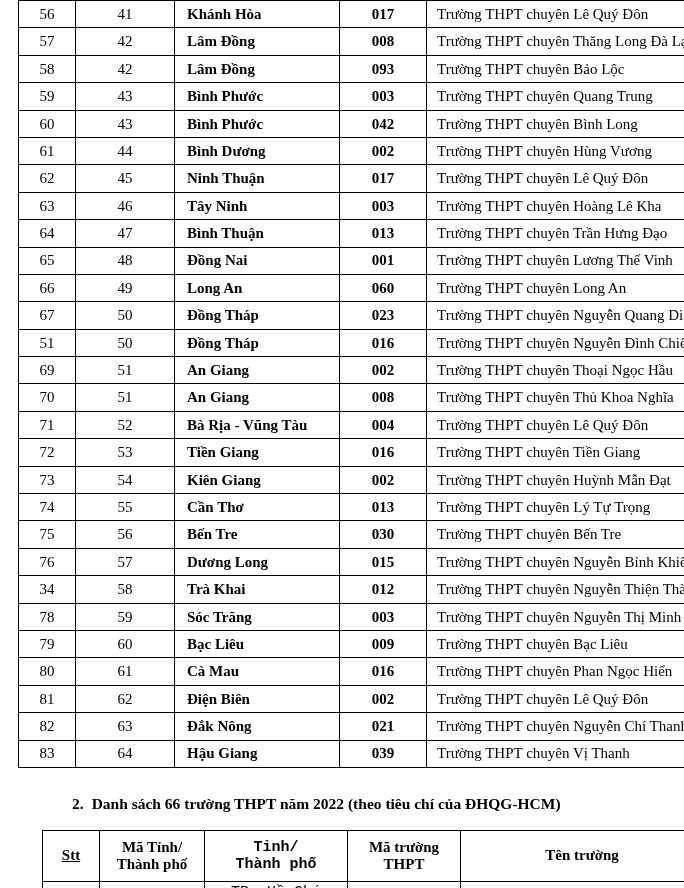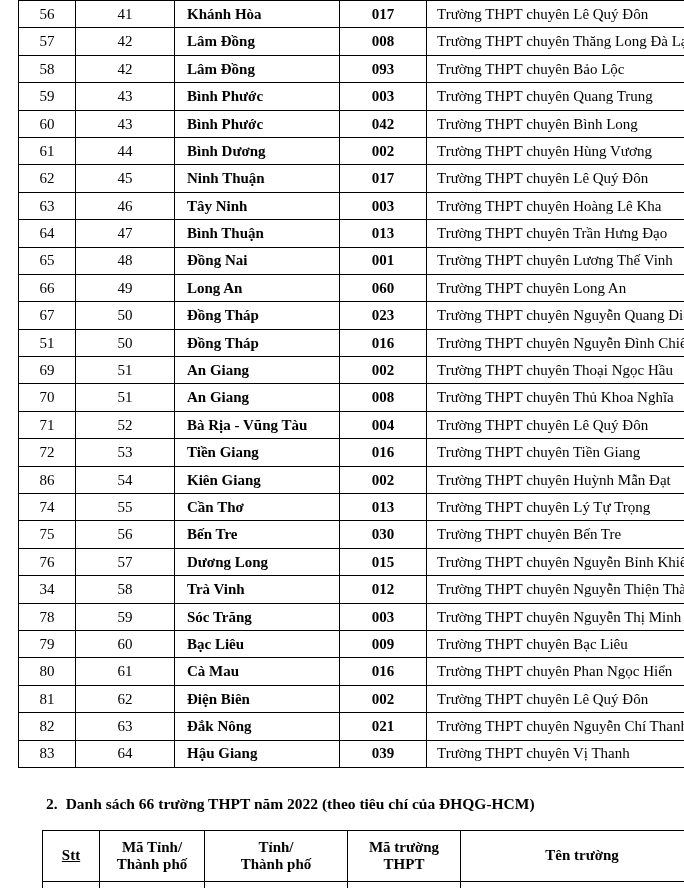--- a/index.html
+++ b/index.html
@@ -42,21 +42,21 @@
   }
   .col-stt   { width: 48px;  text-align: center; }
   .col-code  { width: 90px;  text-align: center; }
   .col-prov  { width: 148px; text-align: left; padding-left: 12px !important; font-weight: bold; }
   .col-scode { width: 78px;  text-align: center; font-weight: bold; }
   .col-name  { width: 284px; text-align: left; padding-left: 10px !important; }
 
   
   .section-heading {
     margin: 26px 0 0 0;
-    padding-left: 46px;
+    padding-left: 72px;
     font-size: 15.5px;
     font-weight: bold;
     line-height: 1.3;
   }
   .section-heading .num {
     display: inline-block;
     margin-right: 8px;
   }
 
   
@@ -73,21 +73,21 @@
     line-height: 1.15;
     vertical-align: middle;
   }
   table.table2 th {
     font-weight: bold;
     text-align: center;
     height: 46px;
   }
   .t2-stt    { width: 48px;  text-align: center; text-decoration: underline; }
   .t2-pcode  { width: 96px;  text-align: center; }
-  .t2-prov   { width: 134px; text-align: center; }
+  .t2-prov   { width: 134px; text-align: center; font-family: Liberation Mono, monospace; }
   .t2-scode  { width: 104px; text-align: center; }
   .t2-name   { width: 222px; text-align: left; padding-left: 10px !important; }
   table.table2 td { height: 28px; }
   td.t2-name-cell { text-align: left; padding-left: 10px; }
 </style>
 </head>
 <body>
 
 <div class="page">
 
@@ -206,21 +206,21 @@
         <td class="col-name">Trường THPT chuyên Lê Quý Đôn</td>
       </tr>
       <tr>
         <td class="col-stt">72</td>
         <td class="col-code">53</td>
         <td class="col-prov">Tiền Giang</td>
         <td class="col-scode">016</td>
         <td class="col-name">Trường THPT chuyên Tiền Giang</td>
       </tr>
       <tr>
-        <td class="col-stt">86</td>
+        <td class="col-stt">73</td>
         <td class="col-code">54</td>
         <td class="col-prov">Kiên Giang</td>
         <td class="col-scode">002</td>
         <td class="col-name">Trường THPT chuyên Huỳnh Mẫn Đạt</td>
       </tr>
       <tr>
         <td class="col-stt">74</td>
         <td class="col-code">55</td>
         <td class="col-prov">Cần Thơ</td>
         <td class="col-scode">013</td>
@@ -236,21 +236,21 @@
       <tr>
         <td class="col-stt">76</td>
         <td class="col-code">57</td>
         <td class="col-prov">Dương Long</td>
         <td class="col-scode">015</td>
         <td class="col-name">Trường THPT chuyên Nguyễn Bỉnh Khiêm</td>
       </tr>
       <tr>
         <td class="col-stt">34</td>
         <td class="col-code">58</td>
-        <td class="col-prov">Trà Vinh</td>
+        <td class="col-prov">Trà Khai</td>
         <td class="col-scode">012</td>
         <td class="col-name">Trường THPT chuyên Nguyễn Thiện Thành</td>
       </tr>
       <tr>
         <td class="col-stt">78</td>
         <td class="col-code">59</td>
         <td class="col-prov">Sóc Trăng</td>
         <td class="col-scode">003</td>
         <td class="col-name">Trường THPT chuyên Nguyễn Thị Minh Khai</td>
       </tr>

